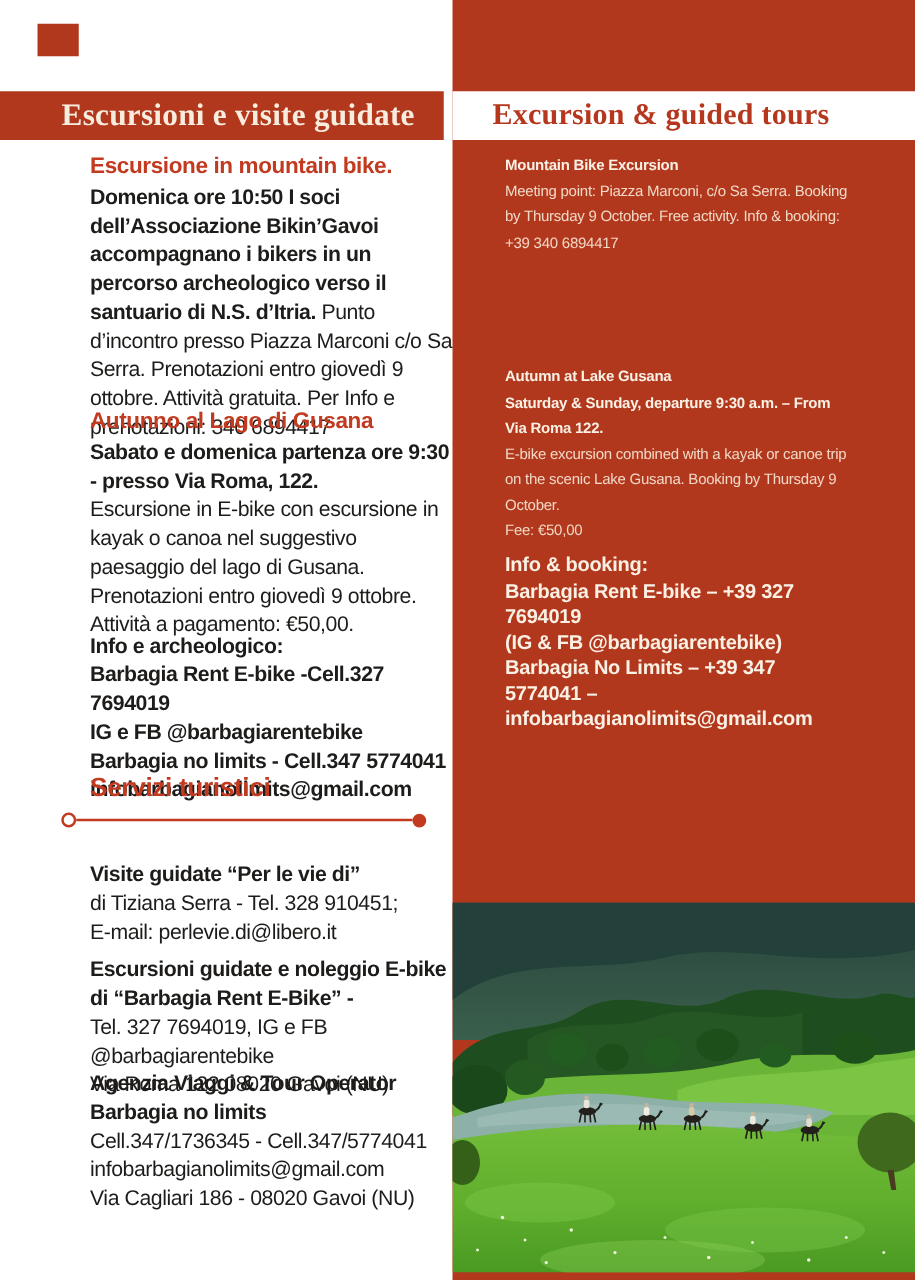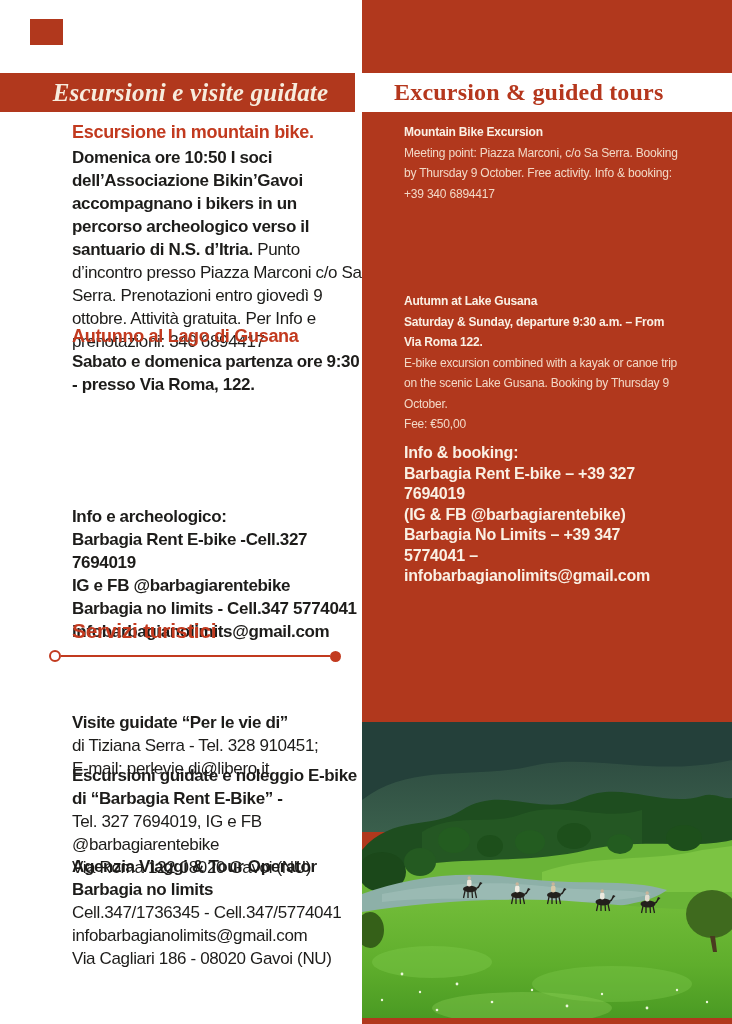--- a/index.html
+++ b/index.html
@@ -3,21 +3,21 @@
 <meta charset="utf-8">
 <style>
   html,body{margin:0;padding:0;background:#ffffff;}
   .page{position:relative;width:732px;height:1024px;background:#ffffff;overflow:hidden;
         font-family:"Liberation Sans",sans-serif;}
   .abs{position:absolute;}
   .red{background:#b1381d;}
   
   .banner-left{left:0;top:73px;width:355px;height:39px;display:flex;align-items:center;justify-content:center;}
   .banner-left span{font-family:"Liberation Serif",serif;font-weight:700;font-size:25px;color:#f7ecdd;
-        letter-spacing:.2px;padding-left:26px;font-style:italic;}
+        letter-spacing:.2px;padding-left:26px;}
   .band-right{left:362px;top:73px;width:370px;height:39px;background:#ffffff;display:flex;align-items:center;}
   .band-right span{font-family:"Liberation Serif",serif;font-weight:700;font-size:24px;color:#b5371d;
         padding-left:32px;letter-spacing:.2px;}
   .right-bg{left:362px;top:0;width:370px;height:1024px;}
   .corner-accent{left:30px;top:19px;width:33px;height:26px;}
   
   .lblock{left:72px;width:290px;}
   .lh3{color:#c23a1f;font-weight:700;font-size:18px;margin:0 0 3px 0;letter-spacing:-.3px;}
   .body{font-size:17px;line-height:23px;color:#1d1c1a;letter-spacing:-.35px;margin:0;}
   .b{font-weight:700;}
@@ -51,41 +51,41 @@
     <span>Excursion &amp; guided tours</span>
   </div>
 
   <section class="abs lblock" style="top:122px">
     <h3 class="lh3">Escursione in mountain bike.</h3>
     <p class="body"><span class="b">Domenica ore 10:50 I soci dell’Associazione Bikin’Gavoi accompagnano i bikers in un percorso archeologico verso il santuario di N.S. d’Itria.</span><span> Punto d’incontro presso Piazza Marconi c/o Sa Serra. Prenotazioni entro giovedì 9 ottobre. Attività gratuita. Per Info e prenotazioni: 340 6894417</span></p>
   </section>
 
   <section class="abs lblock" style="top:326px">
     <h3 class="lh3">Autunno al Lago di Gusana</h3>
-    <p class="body"><span class="b blk">Sabato e domenica partenza ore 9:30 - presso Via Roma, 122.</span></p>
+    <p class="body"><span class="b blk">Sabato e domenica partenza ore 9:30 - presso Via Roma, 122.</span><span>Escursione in E-bike con escursione in kayak o canoa nel suggestivo paesaggio del lago di Gusana. Prenotazioni entro giovedì 9 ottobre. Attività a pagamento: €50,00.</span></p>
   </section>
 
   <section class="abs lblock" style="top:505px">
     <div class="iline">Info e archeologico:</div>
     <div class="iline">Barbagia Rent E-bike -Cell.327 7694019</div>
     <div class="iline">IG e FB @barbagiarentebike</div>
     <div class="iline">Barbagia no limits - Cell.347 5774041</div>
     <div class="iline">infobarbagianolimits@gmail.com</div>
   </section>
 
   <section class="abs lblock" style="top:619px">
     <h2 class="svc-h">Servizi turistici</h2>
     <div class="svc-divider">
       <span class="ring"></span>
       <span class="rule"></span>
       <span class="dot"></span>
     </div>
   </section>
 
-  <section class="abs lblock" style="top:711px">
+  <section class="abs lblock" style="top:688px">
     <div class="body">
       <span class="b blk">Visite guidate “Per le vie di”</span>
       <span class="blk">di Tiziana Serra - Tel. 328 910451;</span>
       <span class="blk">E-mail: perlevie.di@libero.it</span>
     </div>
   </section>
 
   <section class="abs lblock" style="top:764px">
     <div class="body">
       <span class="b blk">Escursioni guidate e noleggio E-bike di “Barbagia Rent E-Bike” -</span>

